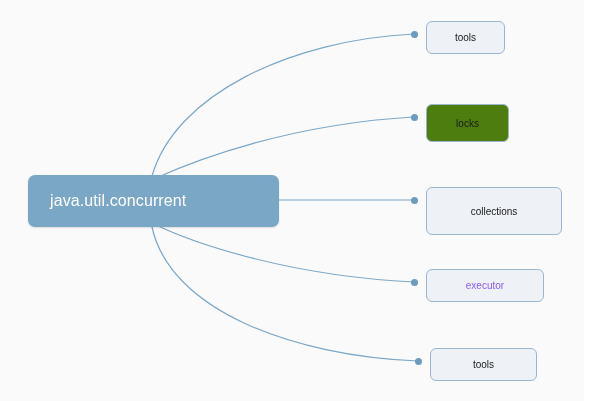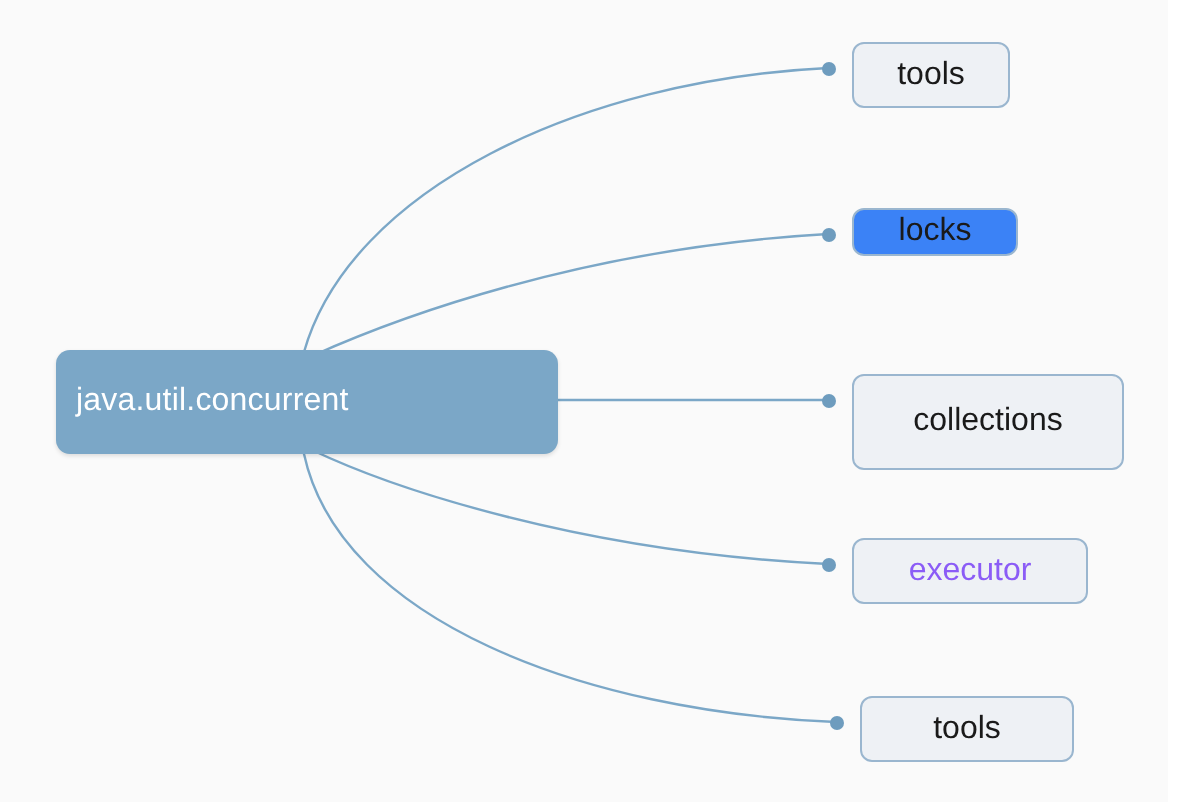--- a/index.html
+++ b/index.html
@@ -44,32 +44,32 @@
   .root-node {
     background: #7ba7c7;
     border-radius: 7px;
     box-shadow: 0 1px 2px rgba(0,0,0,0.12);
     justify-content: flex-start;
   }
   .root-label {
     color: #ffffff;
     font-size: 16px;
     letter-spacing: 0.1px;
-    padding-left: 10px;
+    padding-left: 22px;
     white-space: nowrap;
   }
   .leaf-node {
     background: #eef1f5;
     border: 1px solid #9ab6cf;
     border-radius: 6px;
     justify-content: center;
   }
   .leaf-label {
     color: #1a1a1a;
-    font-size: 16px;
+    font-size: 10px;
     white-space: nowrap;
   }
   .connector-dot {
     position: absolute;
     width: 7px;
     height: 7px;
     border-radius: 50%;
     background: #6e9cbe;
   }
 </style>
@@ -91,21 +91,21 @@
   <div class="node root-node" id="root-node" style="left: 28px; top: 175px; width: 251px; height: 52px; background: rgb(123, 167, 199);">
     <span class="root-label" style="color: rgb(255, 255, 255);">java.util.concurrent</span>
   </div>
 
   <div id="leaf-container">
       <div class="connector-dot" style="left: 410.5px; top: 30.5px; background: rgb(110, 156, 190);"></div>
       <div class="node leaf-node" style="left: 426px; top: 21px; width: 79px; height: 33px; background: rgb(238, 241, 245); border-color: rgb(154, 182, 207);">
         <span class="leaf-label" style="color: rgb(26, 26, 26);">tools</span>
       </div>
       <div class="connector-dot" style="left: 410.5px; top: 113.5px; background: rgb(110, 156, 190);"></div>
-      <div class="node leaf-node" style="left: 426px; top: 104px; width: 83px; height: 24px; background: #3b82f6; border-color: rgb(154, 182, 207);">
+      <div class="node leaf-node" style="left: 426px; top: 104px; width: 83px; height: 38px; background: #4d7c0f; border-color: rgb(154, 182, 207);">
         <span class="leaf-label" style="color: rgb(26, 26, 26);">locks</span>
       </div>
       <div class="connector-dot" style="left: 410.5px; top: 196.5px; background: rgb(110, 156, 190);"></div>
       <div class="node leaf-node" style="left: 426px; top: 187px; width: 136px; height: 48px; background: rgb(238, 241, 245); border-color: rgb(154, 182, 207);">
         <span class="leaf-label" style="color: rgb(26, 26, 26);">collections</span>
       </div>
       <div class="connector-dot" style="left: 410.5px; top: 278.5px; background: rgb(110, 156, 190);"></div>
       <div class="node leaf-node" style="left: 426px; top: 269px; width: 118px; height: 33px; background: rgb(238, 241, 245); border-color: rgb(154, 182, 207);">
         <span class="leaf-label" style="color: #8b5cf6;">executor</span>
       </div>

